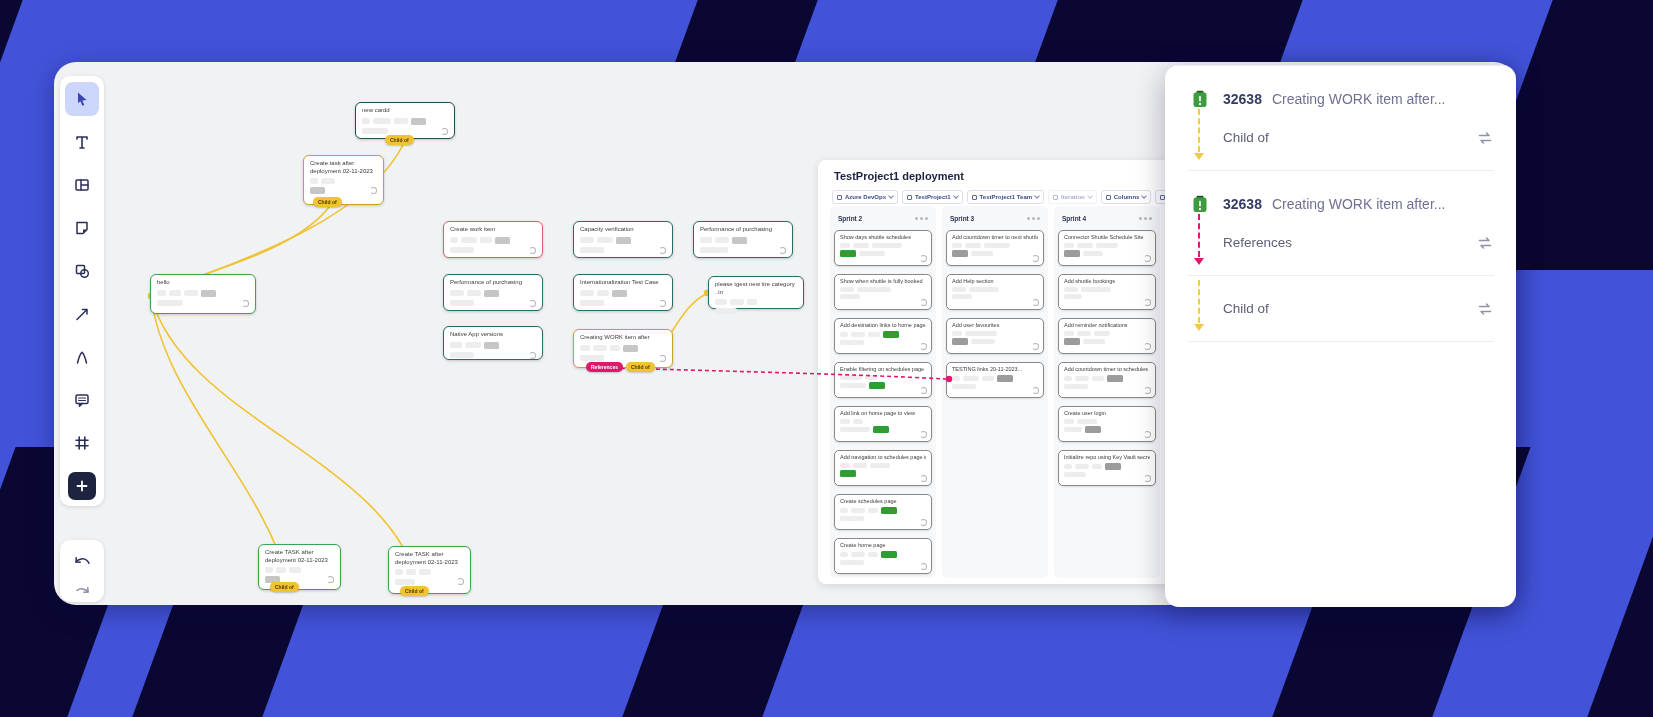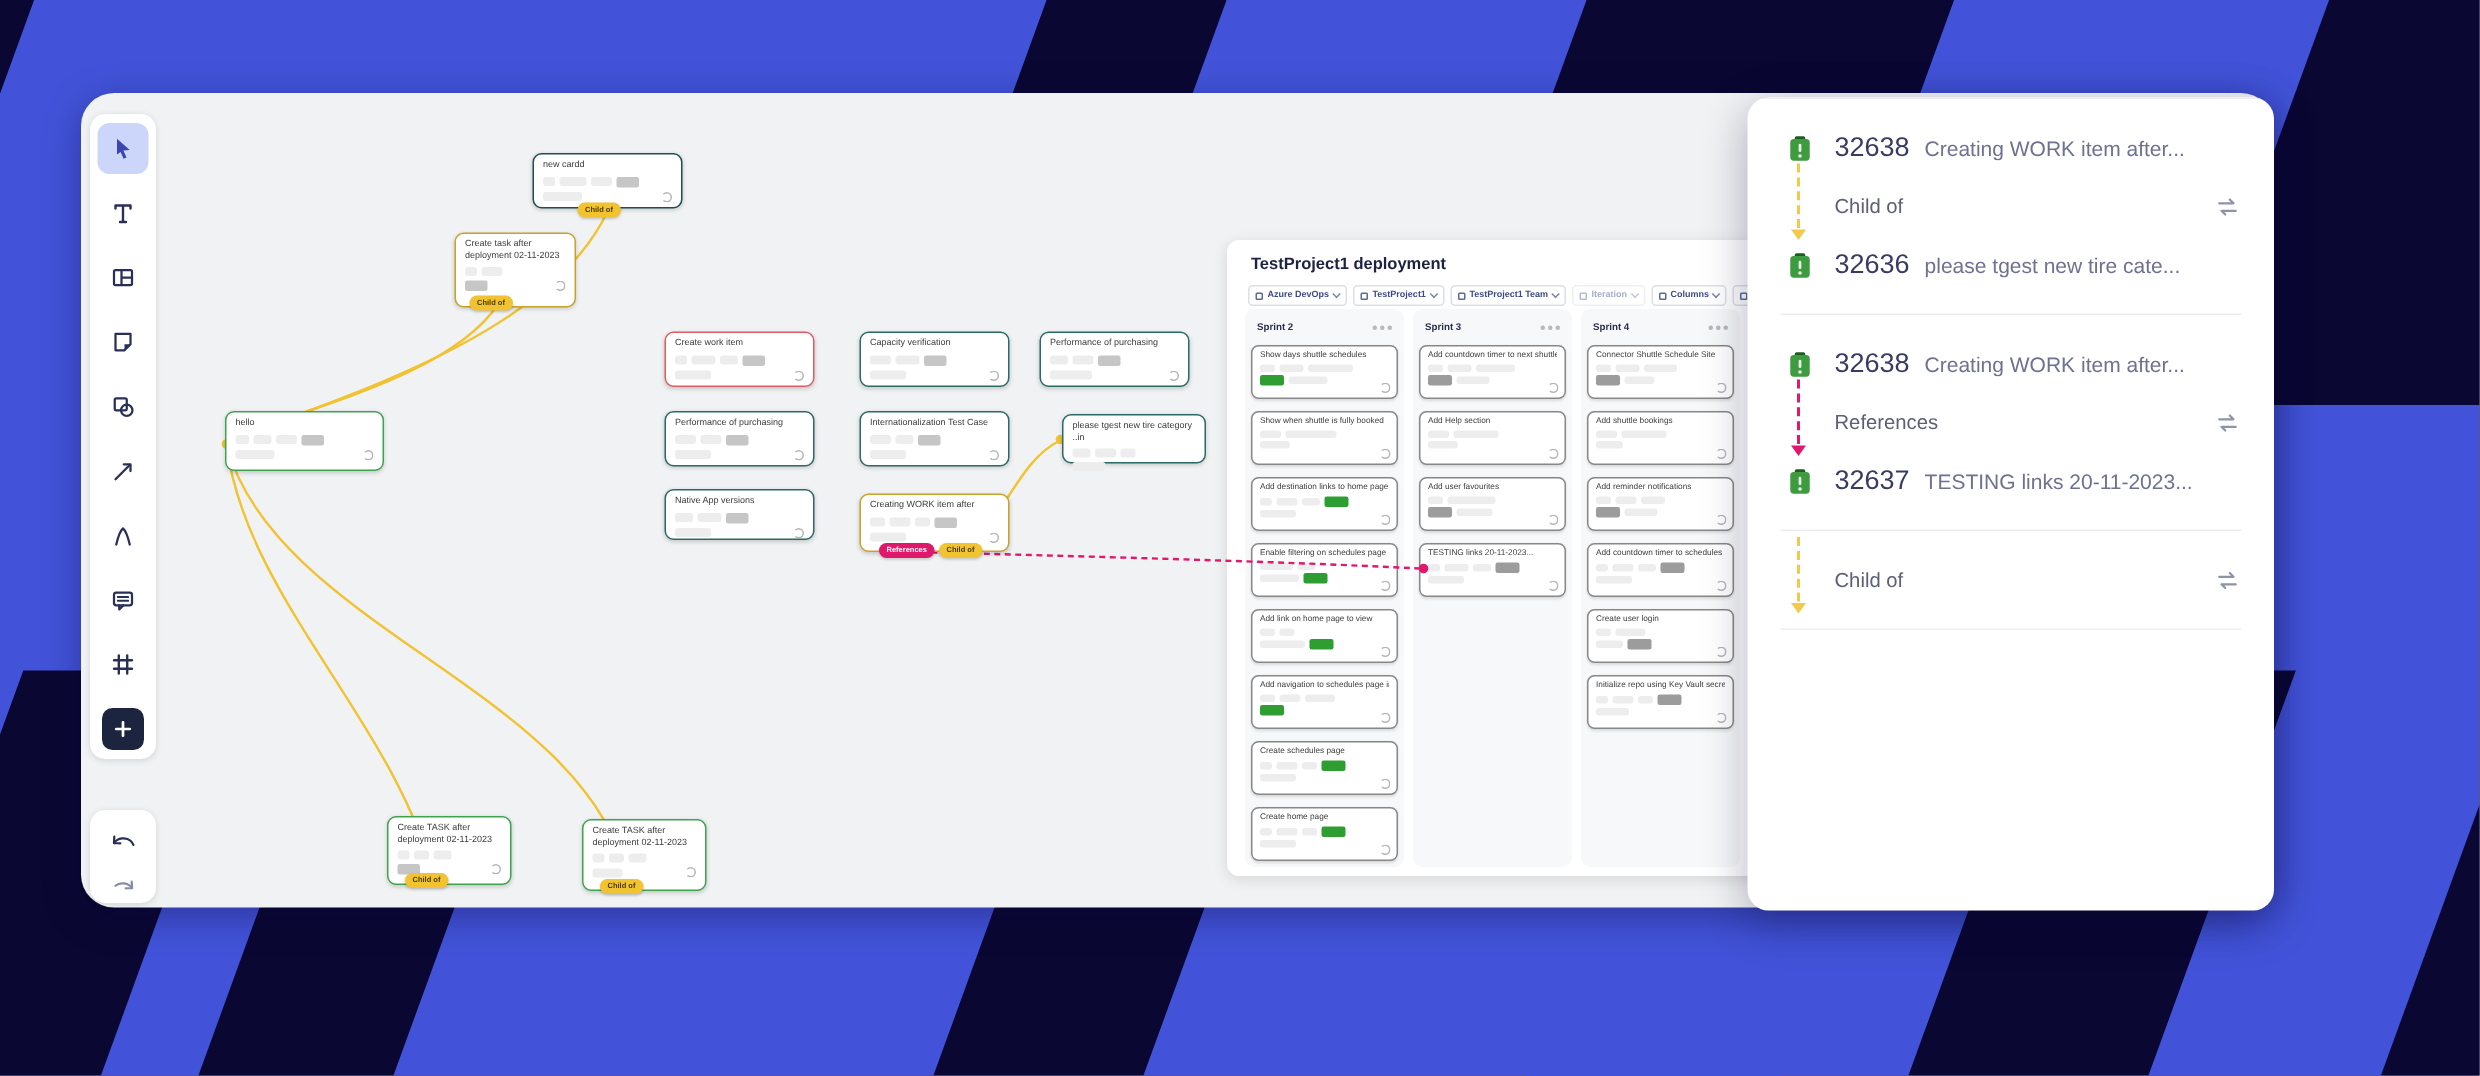--- a/index.html
+++ b/index.html
@@ -70,21 +70,21 @@
         box-shadow:0 8px 30px rgba(10,7,51,.30);overflow:hidden;}
   .deps-head{height:63px;display:flex;align-items:center;padding:0 24px;}
   .deps-title{font-size:19px;font-weight:bold;color:#23254f;letter-spacing:.2px;}
   .deps-icons{margin-left:auto;display:flex;align-items:center;gap:22px;}
   .deps-icons svg{cursor:pointer;}
   .deps-div{height:1px;background:#ececf2;}
   .deps-body{padding:0 22px;}
   .dep-group{position:relative;padding:13px 0;border-bottom:1px solid #ededf2;}
   .dep-group.last{border-bottom:none;}
   .dep-item{height:39px;display:flex;align-items:center;gap:10px;}
-  .dep-id{font-size:18px;font-weight:normal;color:#383b63;}
+  .dep-id{font-size:14px;font-weight:bold;color:#383b63;}
   .dep-title{font-size:14px;color:#6e7191;white-space:nowrap;overflow:hidden;}
   .wi-col{width:26px;display:flex;justify-content:center;flex:0 0 26px;}
   .dep-rel{height:39px;display:flex;align-items:center;position:relative;}
   .rel-col{position:relative;width:26px;flex:0 0 26px;align-self:stretch;}
   .rel-line{position:absolute;left:11px;top:-9px;bottom:5px;border-left:2px dashed #f2c94c;}
   .rel-head{position:absolute;left:7px;bottom:-3px;width:0;height:0;border-left:5px solid transparent;border-right:5px solid transparent;border-top:7px solid #f2c94c;}
   .rel-col.pink .rel-line{border-left-color:#e0196e;}
   .rel-col.pink .rel-head{border-top-color:#e0196e;}
   .rel-label{font-size:13.5px;color:#5c5f75;margin-left:10px;}
   .rel-swap{margin-left:auto;cursor:pointer;display:flex;}
@@ -672,32 +672,20 @@
               <span class="rel-head"></span>
             </span>
           <span class="rel-label">Child of</span>
           <span class="rel-swap">
               <svg width="18" height="16" viewBox="0 0 18 16" fill="none" stroke="#8f93a8" stroke-width="1.5" stroke-linecap="round" stroke-linejoin="round">
                 <path d="M3.5 5.5 H13 L10.5 3"></path>
                 <path d="M14.5 10.5 H5 L7.5 13"></path>
               </svg>
             </span>
         </div>
-        <div class="dep-item">
-          <span class="wi-col">
-              <svg width="16" height="18" viewBox="0 0 16 18">
-                <rect x="4.5" y="0.8" width="7" height="4" rx="1.2" fill="#1b5e20"></rect>
-                <rect x="1.5" y="2.6" width="13" height="14.5" rx="2.4" fill="#3f9b3f"></rect>
-                <rect x="7.1" y="5.8" width="1.8" height="5.6" rx="0.9" fill="#eaf6ea"></rect>
-                <circle cx="8" cy="14" r="1.2" fill="#eaf6ea"></circle>
-              </svg>
-            </span>
-          <span class="dep-id">32636</span>
-          <span class="dep-title">please tgest new tire cate...</span>
-        </div>
       </div>
 
       <div class="dep-group">
         <div class="dep-item">
           <span class="wi-col">
               <svg width="16" height="18" viewBox="0 0 16 18">
                 <rect x="4.5" y="0.8" width="7" height="4" rx="1.2" fill="#1b5e20"></rect>
                 <rect x="1.5" y="2.6" width="13" height="14.5" rx="2.4" fill="#3f9b3f"></rect>
                 <rect x="7.1" y="5.8" width="1.8" height="5.6" rx="0.9" fill="#eaf6ea"></rect>
                 <circle cx="8" cy="14" r="1.2" fill="#eaf6ea"></circle>
@@ -711,32 +699,20 @@
               <span class="rel-line"></span>
               <span class="rel-head"></span>
             </span>
           <span class="rel-label">References</span>
           <span class="rel-swap">
               <svg width="18" height="16" viewBox="0 0 18 16" fill="none" stroke="#8f93a8" stroke-width="1.5" stroke-linecap="round" stroke-linejoin="round">
                 <path d="M3.5 5.5 H13 L10.5 3"></path>
                 <path d="M14.5 10.5 H5 L7.5 13"></path>
               </svg>
             </span>
-        </div>
-        <div class="dep-item">
-          <span class="wi-col">
-              <svg width="16" height="18" viewBox="0 0 16 18">
-                <rect x="4.5" y="0.8" width="7" height="4" rx="1.2" fill="#1b5e20"></rect>
-                <rect x="1.5" y="2.6" width="13" height="14.5" rx="2.4" fill="#3f9b3f"></rect>
-                <rect x="7.1" y="5.8" width="1.8" height="5.6" rx="0.9" fill="#eaf6ea"></rect>
-                <circle cx="8" cy="14" r="1.2" fill="#eaf6ea"></circle>
-              </svg>
-            </span>
-          <span class="dep-id">32637</span>
-          <span class="dep-title">TESTING links 20-11-2023...</span>
         </div>
       </div>
 
       <div class="dep-group">
         <div class="dep-rel">
           <span class="rel-col">
               <span class="rel-line"></span>
               <span class="rel-head"></span>
             </span>
           <span class="rel-label">Child of</span>

